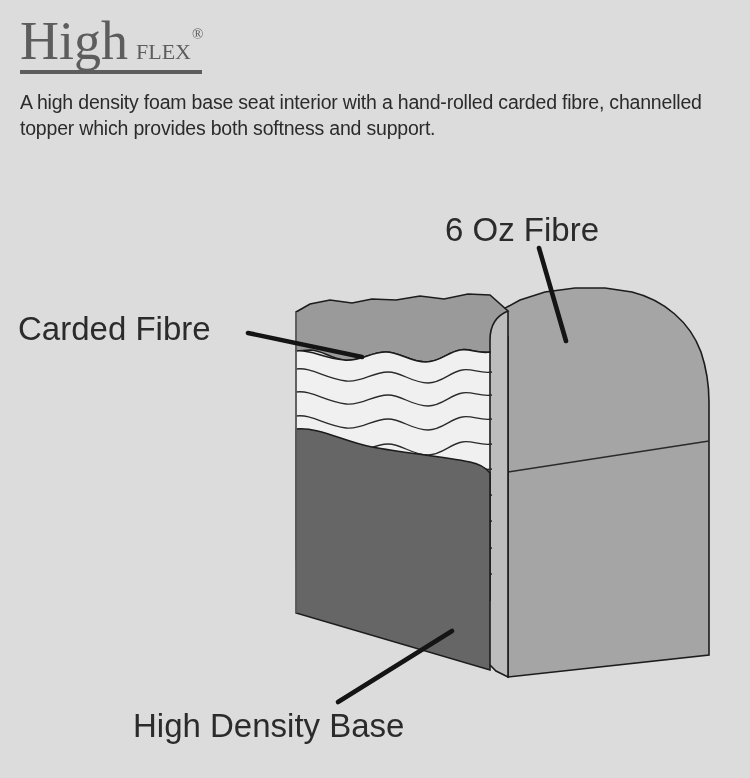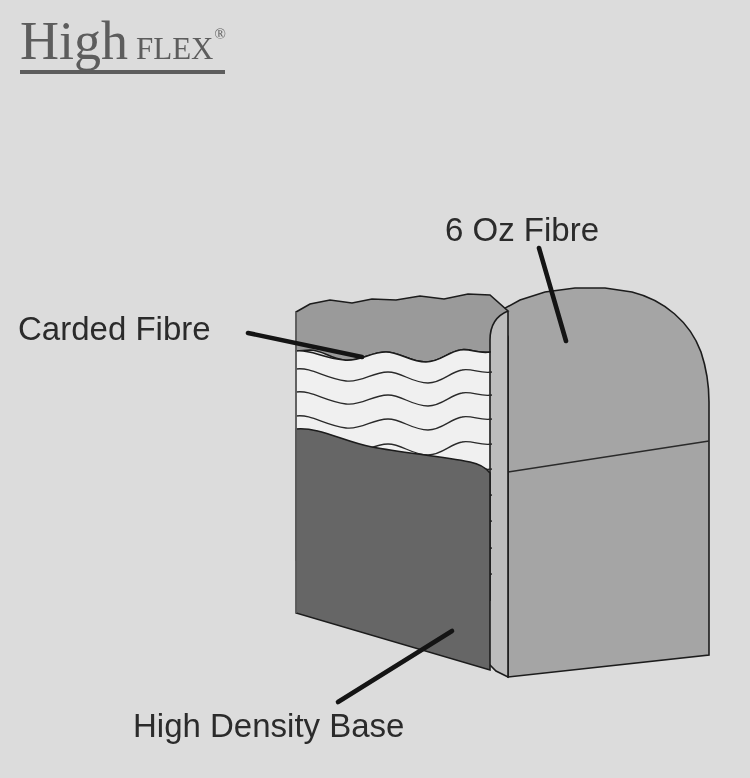--- a/index.html
+++ b/index.html
@@ -37,21 +37,21 @@
   }
   .brand-main {
     font-family: "Liberation Serif", "DejaVu Serif", serif;
     font-size: 54px;
     color: #5d5d5d;
     letter-spacing: 0px;
     vertical-align: baseline;
   }
   .brand-sub {
     font-family: "Liberation Serif", "DejaVu Serif", serif;
-    font-size: 44px;
+    font-size: 32px;
     color: #5d5d5d;
     font-variant: small-caps;
     text-transform: lowercase;
     margin-left: 8px;
     vertical-align: baseline;
   }
   .brand-reg {
     font-family: "Liberation Serif", "DejaVu Serif", serif;
     font-size: 15px;
     color: #5d5d5d;
@@ -93,20 +93,21 @@
 </style>
 </head>
 <body>
 
 <div class="page">
 
   <div class="header">
     <div class="brand">
       <span class="brand-main">High</span><span class="brand-sub">Flex</span><span class="brand-reg">®</span>
     </div>
+    <div class="subtitle">A high density foam base seat interior with a hand-rolled carded fibre, channelled topper which provides both softness and support.</div>
   </div>
 
   <div class="diagram-wrap">
     <svg class="diagram" viewBox="0 0 750 778" xmlns="http://www.w3.org/2000/svg">
 
       <g>
         <path d="M 498,312
                  L 520,300 L 545,292 L 575,288 L 605,288 L 632,292
                  C 664,300 690,322 701,352
                  C 707,370 709,388 709,402

